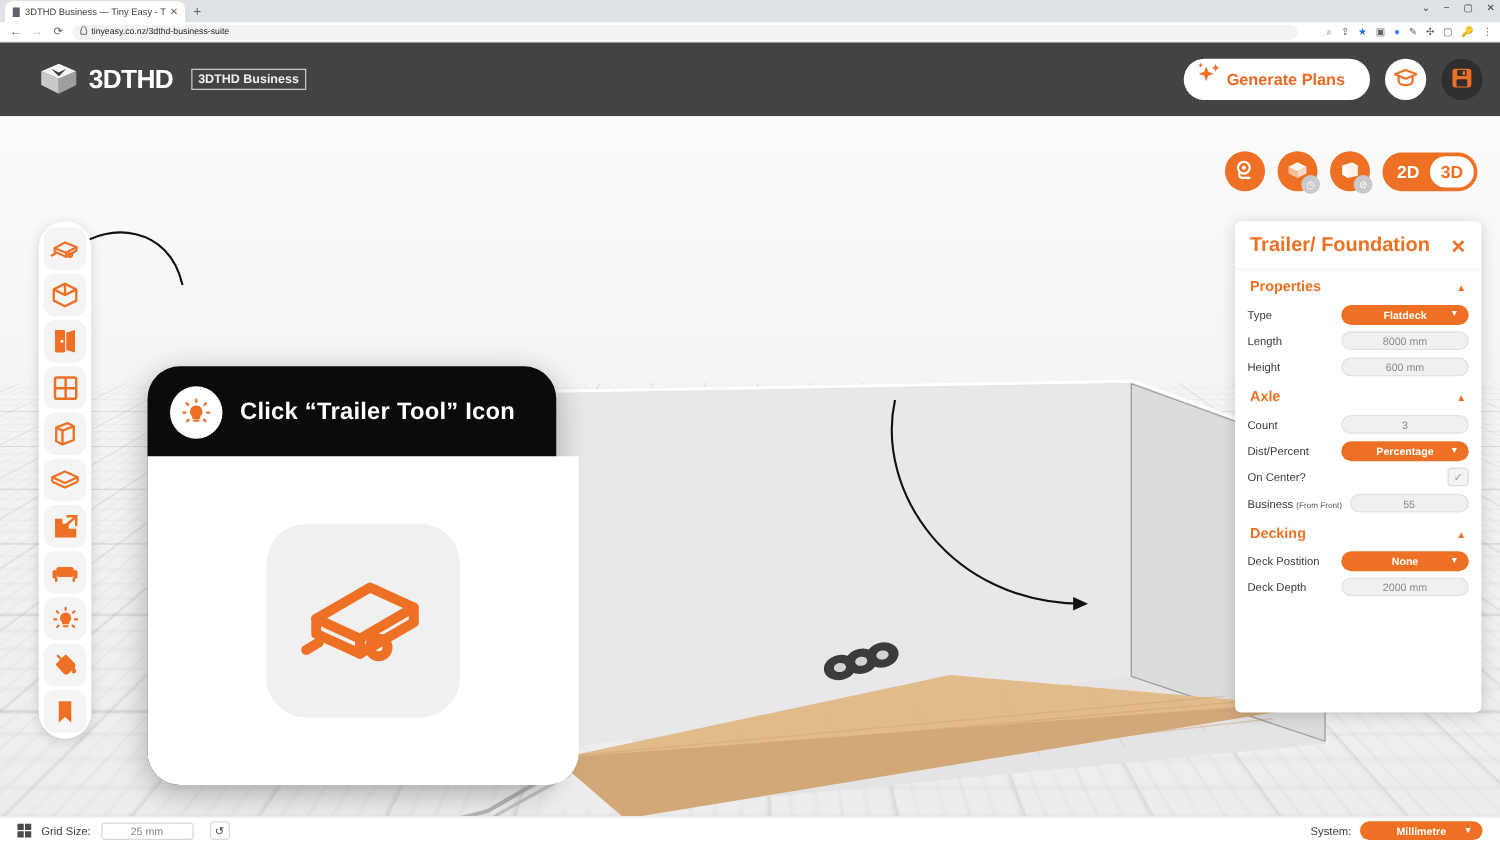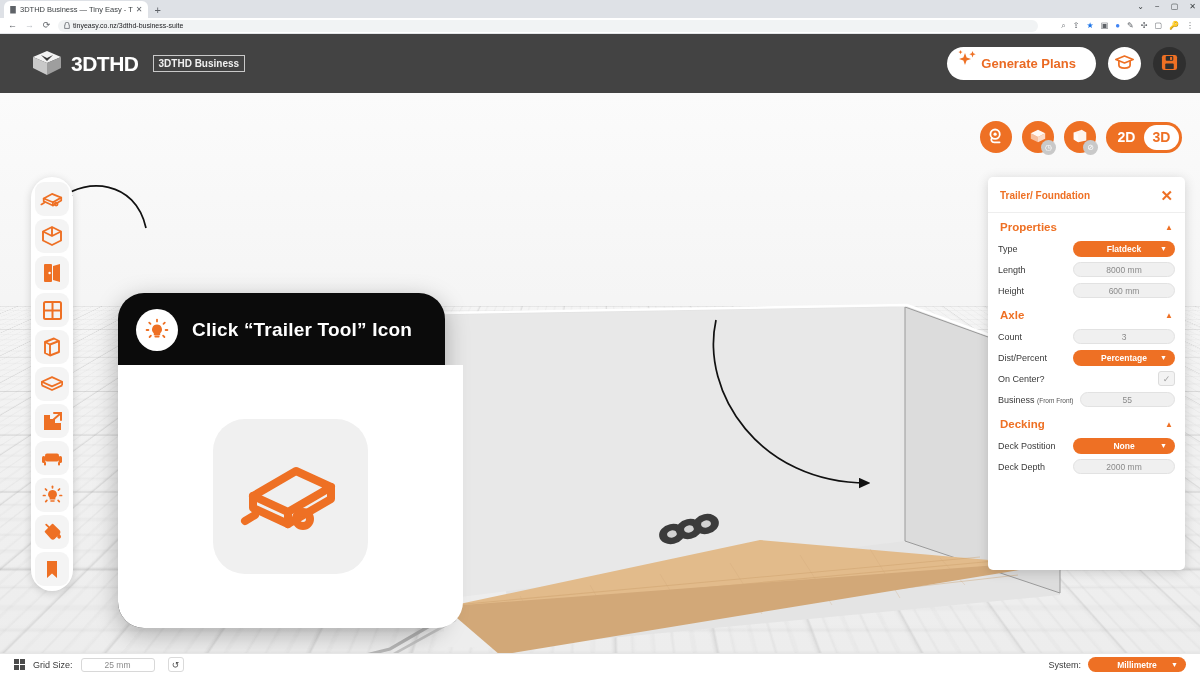--- a/index.html
+++ b/index.html
@@ -183,21 +183,21 @@
   .props-panel {
     position: absolute; right: 15px; top: 84px; width: 197px;
     background: #fff; border-radius: 5px; z-index: 9;
     box-shadow: 0 2px 12px rgba(0,0,0,.16);
     padding-bottom: 8px; min-height: 393px;
   }
   .props-title-row {
     display: flex; align-items: center; justify-content: space-between;
     padding: 11px 12px 9px 12px; border-bottom: 1px solid #eee;
   }
-  .props-title { color: #ee7024; font-size: 10px; font-weight: bold; }
+  .props-title { color: #ee7024; font-size: 16px; font-weight: bold; }
   .x-close { color: #ee7024; font-size: 15px; font-weight: bold; cursor: pointer; line-height: 1;}
   .sect-head {
     display: flex; align-items: center; justify-content: space-between;
     padding: 8px 12px 5px 12px;
   }
   .sect-title { color: #ee7024; font-size: 11.5px; font-weight: bold; }
   .caret { color: #ee7024; font-size: 8px; }
   .prop-row {
     display: flex; align-items: center; justify-content: space-between;
     padding: 2px 10px; gap: 6px; height: 21px;

